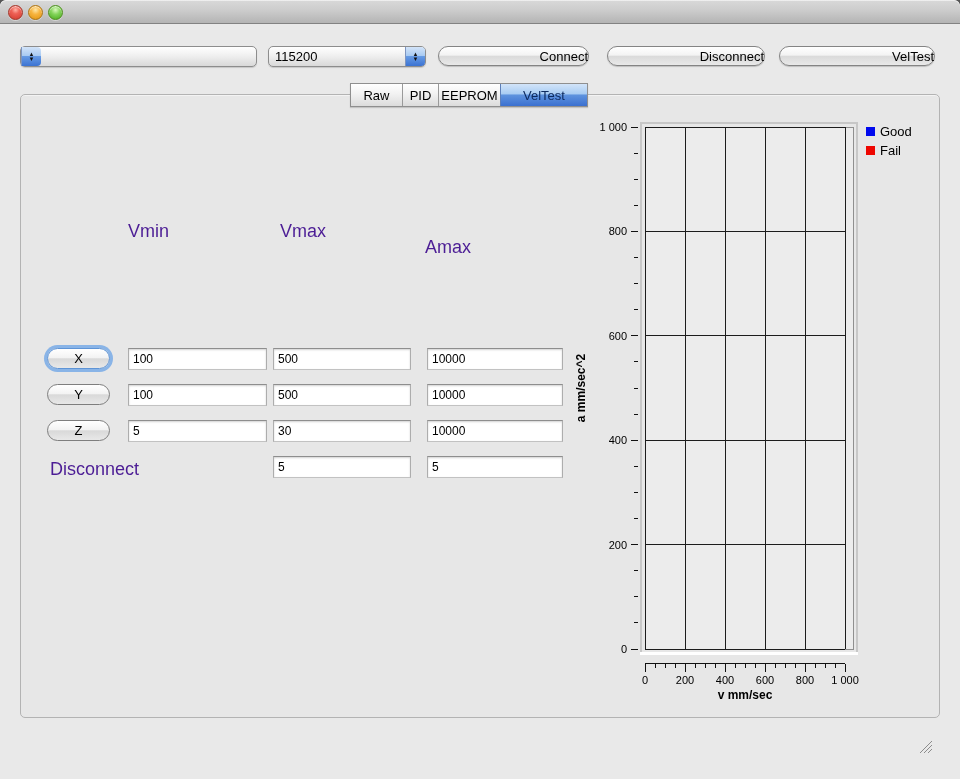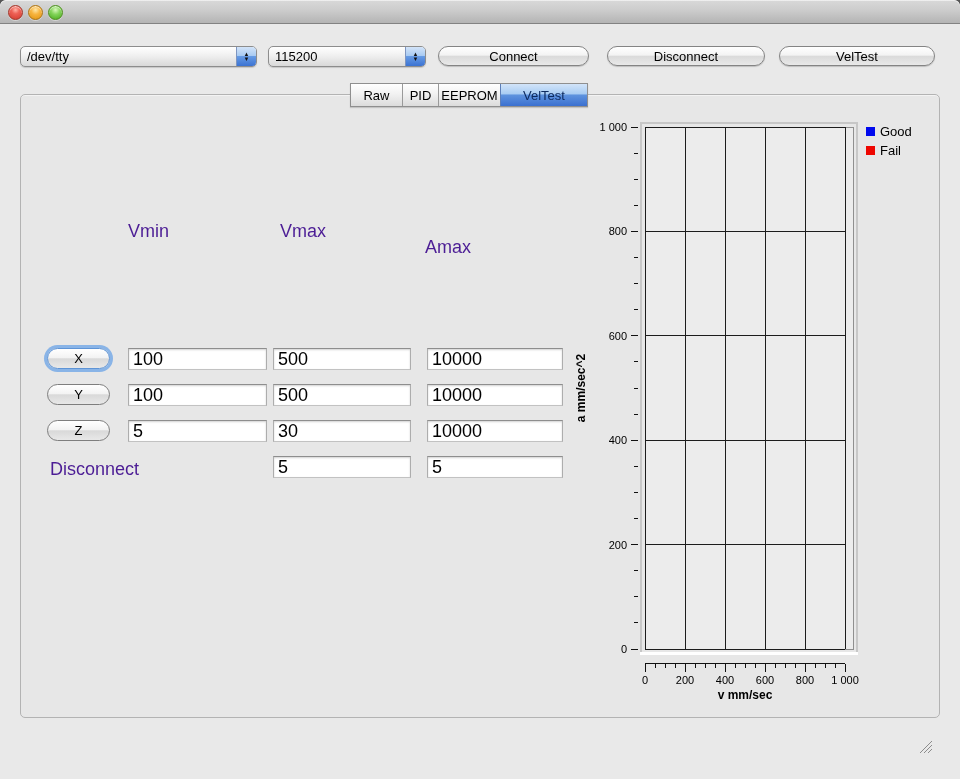--- a/index.html
+++ b/index.html
@@ -44,21 +44,21 @@
     background:linear-gradient(180deg,#d3e4f9 0%,#a9cbf2 45%,#659ae4 50%,#3c73d2 100%);
     display:flex;flex-direction:column;align-items:center;justify-content:center;
     color:#111;font-size:6px;line-height:5px;
   }
   
   .abtn{
     position:absolute;top:46px;height:20px;box-sizing:border-box;
     border:1px solid #848484;border-radius:10px;
     background:linear-gradient(180deg,#ffffff 0%,#f3f3f3 45%,#dadada 52%,#e9e9e9 100%);
     box-shadow:0 1px 1px rgba(0,0,0,.18);
-    font-family:inherit;font-size:13px;color:#000;text-align:center;padding:0;
+    font-family:inherit;font-size:13px;color:#000;text-align:right;padding:0;
   }
   
   .tabs{
     position:absolute;left:350px;top:83px;height:22px;display:flex;
     border:1px solid #8f8f8f;border-radius:0;overflow:hidden;
     background:linear-gradient(180deg,#ffffff 0%,#f2f2f2 45%,#dcdcdc 100%);
     box-shadow:0 1px 1px rgba(0,0,0,.15);
     z-index:3;
   }
   .tab{
@@ -85,40 +85,39 @@
     font-family:inherit;font-size:13px;color:#000;text-align:center;padding:0;
   }
   .axisbtn.focused{
     border-color:#5e94d6;
     box-shadow:0 0 0 3px rgba(120,170,230,.85);
   }
   .field{
     position:absolute;height:22px;box-sizing:border-box;
     border:1px solid;border-color:#8e8e8e #adadad #c2c2c2;
     background:#fff;box-shadow:inset 0 1px 2px rgba(0,0,0,.18);
-    font-family:inherit;font-size:18px;color:#000;padding:0 4px;border-radius:0;
+    font-family:inherit;font-size:12px;color:#000;padding:0 4px;border-radius:0;
   }
   
   .chart-svg{position:absolute;left:575px;top:115px;pointer-events:none;}
   
   .grip{position:absolute;left:917px;top:738px;width:16px;height:16px;}
 </style>
 </head>
 <body>
 
 <div class="window">
 
   <div class="titlebar">
     <div class="tl close"></div>
     <div class="tl min"></div>
     <div class="tl zoom"></div>
   </div>
 
   <div class="popup" style="left:20px;width:237px;">
-    <span class="popup-text">/dev/tty</span>
     <span class="popup-arrows">
         <span>▲</span>
         <span>▼</span>
       </span>
   </div>
   <div class="popup" style="left:268px;width:158px;">
     <span class="popup-text">115200</span>
     <span class="popup-arrows">
         <span>▲</span>
         <span>▼</span>

